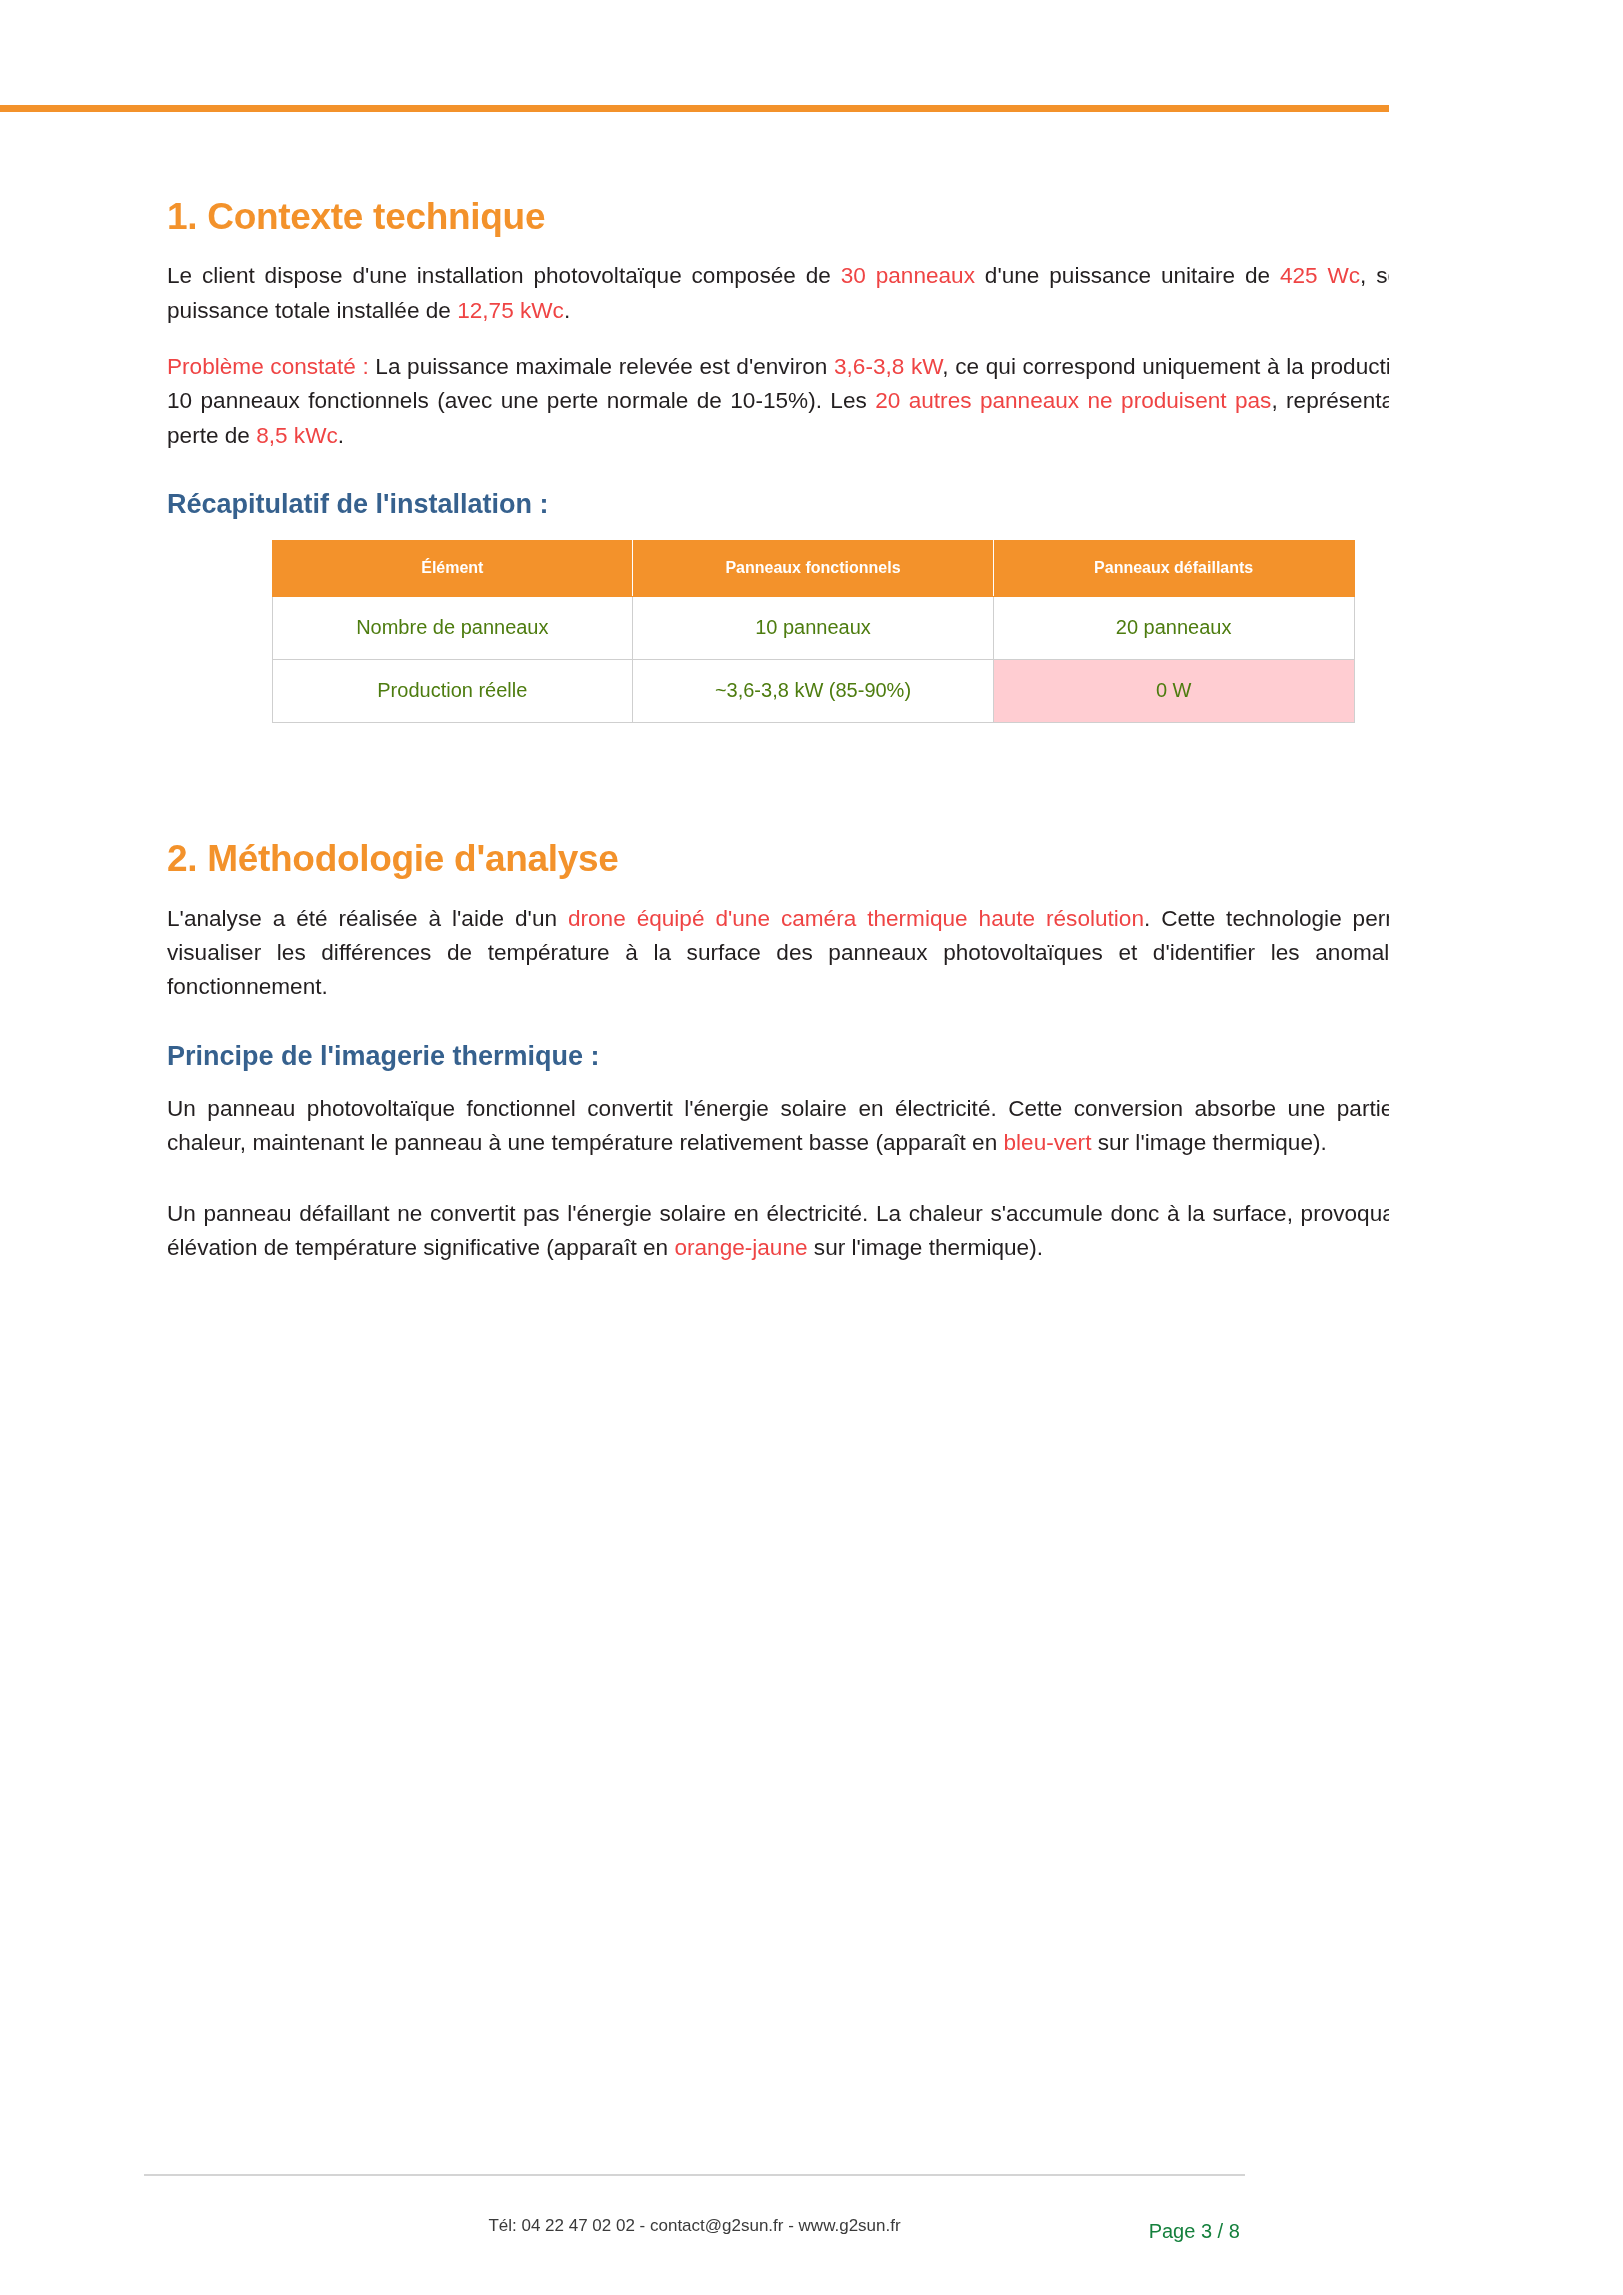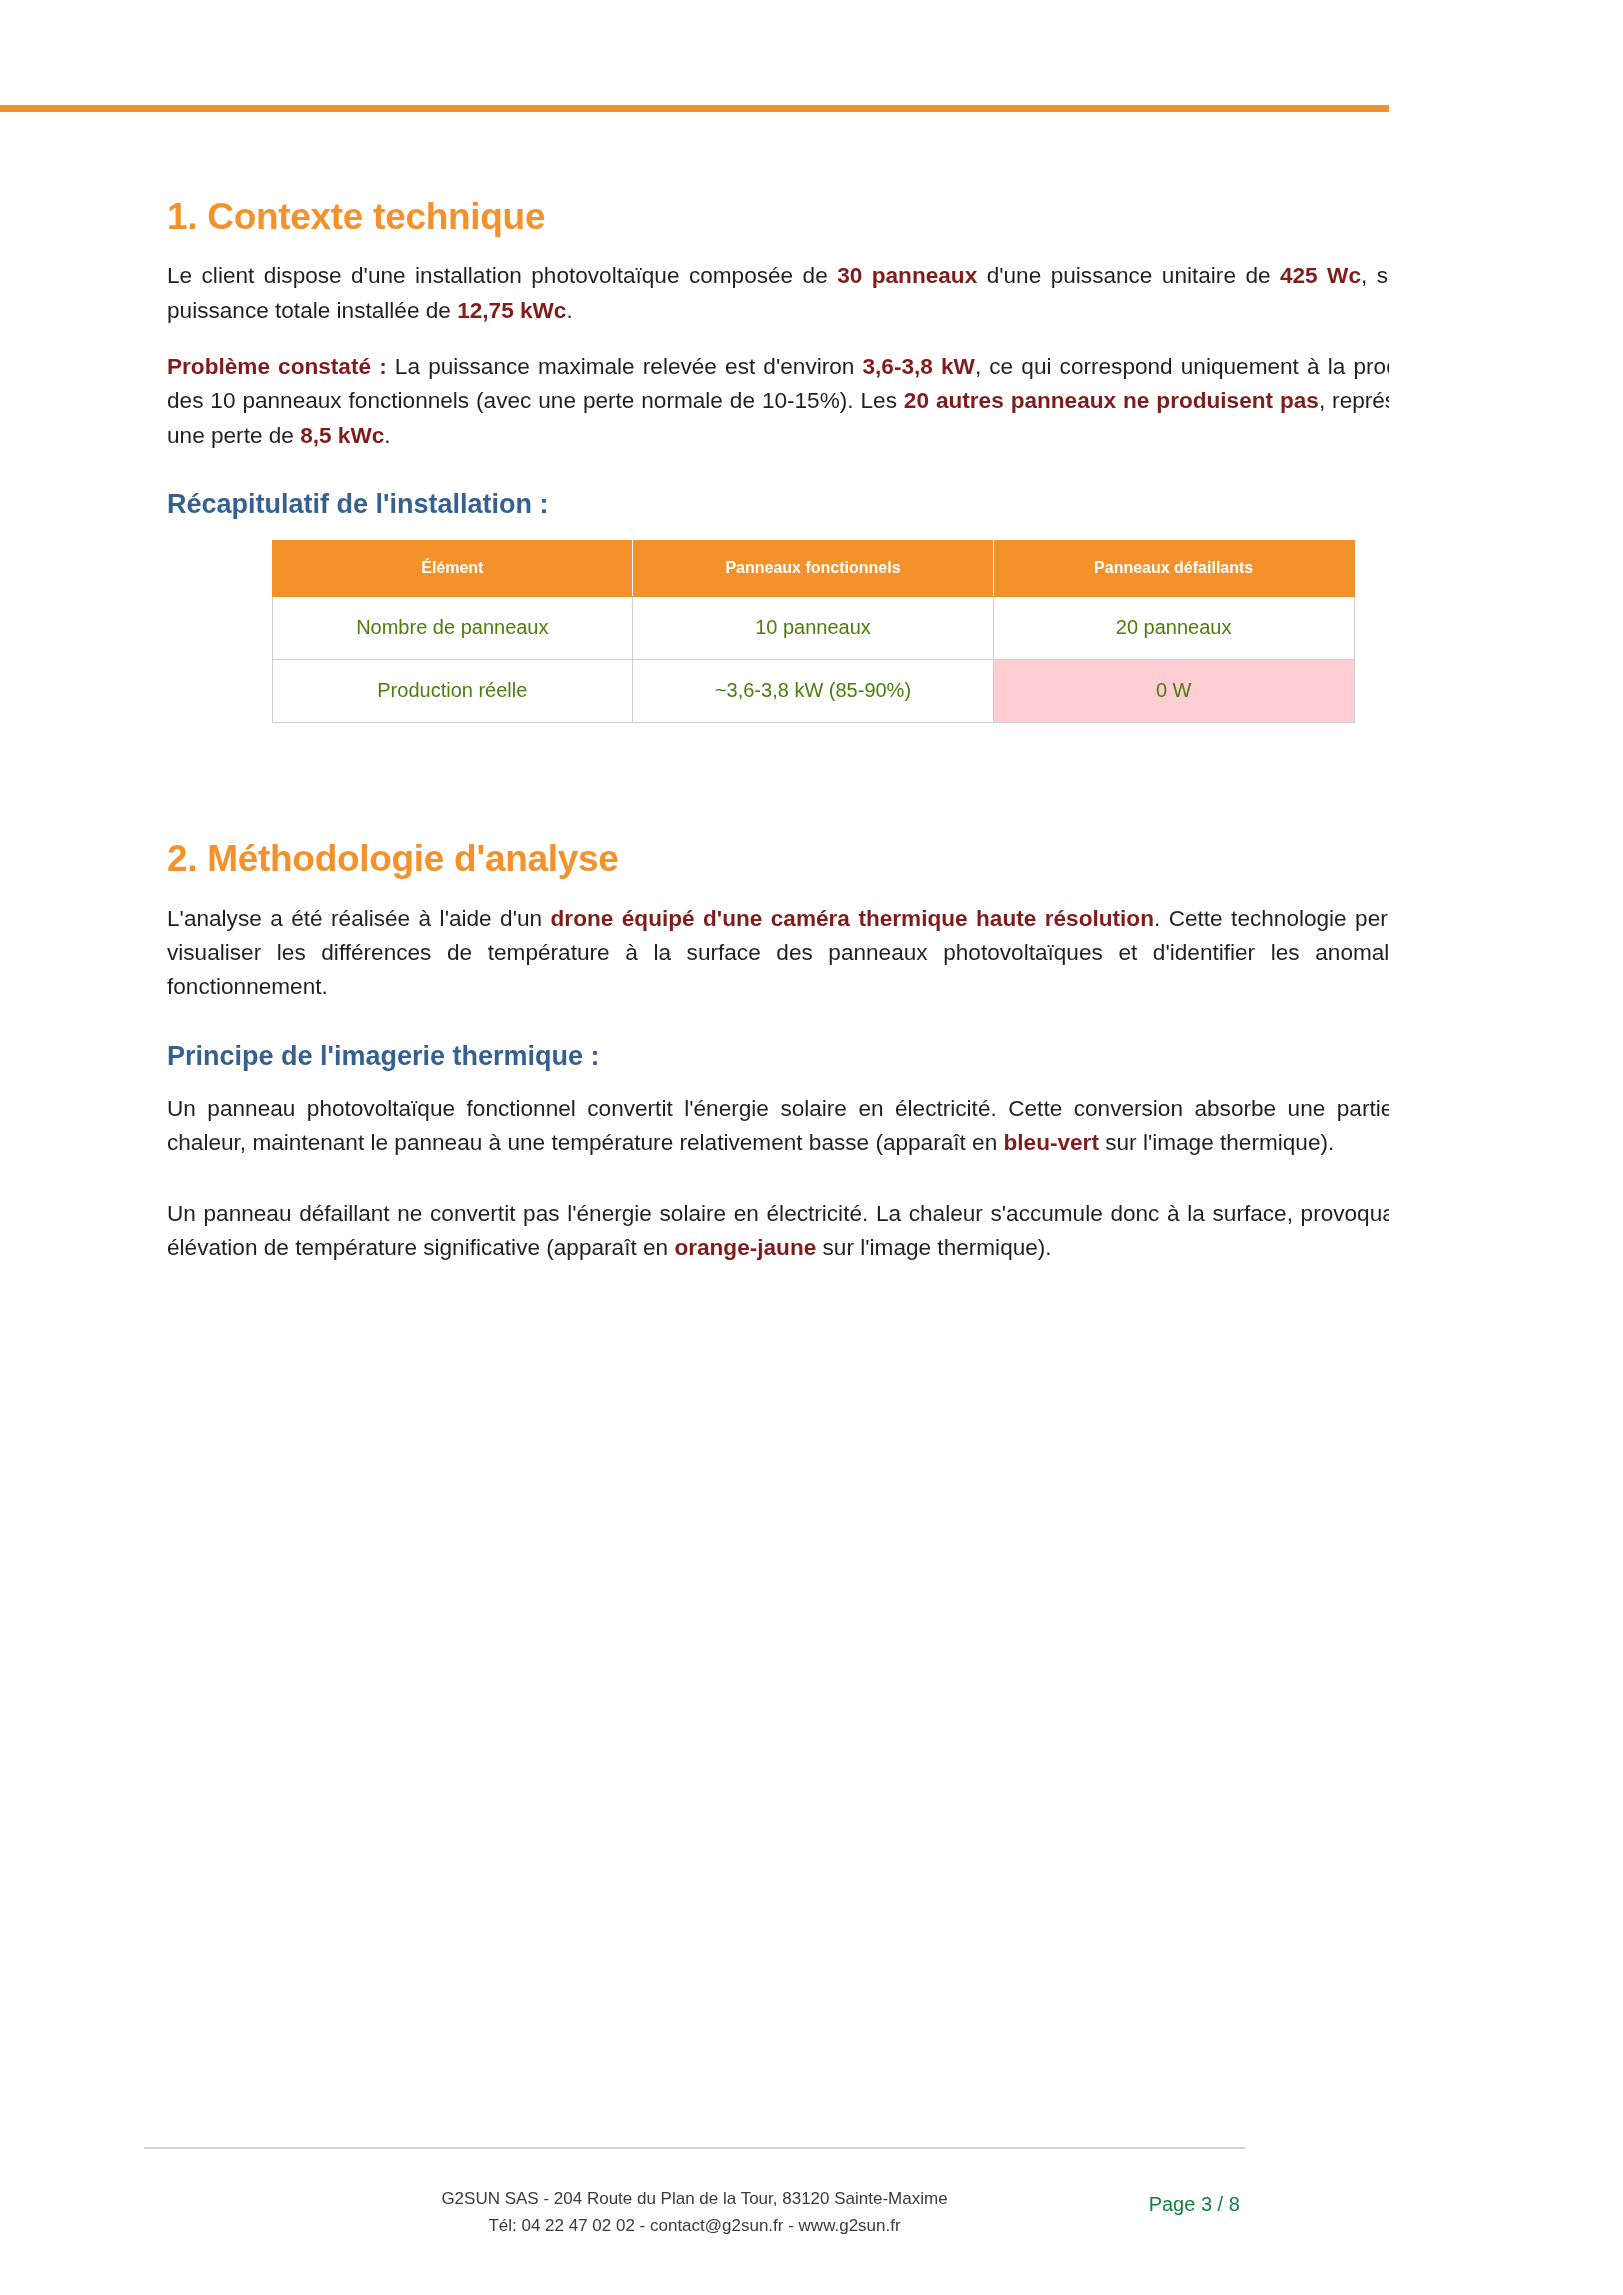--- a/index.html
+++ b/index.html
@@ -54,22 +54,22 @@
     line-height: 1.52;
     color: #231f20;
     margin: 0 0 22px 0;
     text-align: justify;
     text-justify: inter-word;
   }
   p.body-text.last {
     margin-bottom: 0;
   }
   b, strong {
-    font-weight: bold;
-    color: #7f1d1d;
+    font-weight: normal;
+    color: #ef4444;
   }
   .gap-sm { height: 14.4px; }
   .gap-lg { height: 115px; }
   
   .table-wrap {
     margin: 0 auto;
     width: 1083px;
   }
   table.recap {
     border-collapse: collapse;
@@ -184,20 +184,19 @@
 
     <div class="gap-sm"></div>
 
     <p class="body-text last"><span>Un panneau défaillant ne convertit pas l'énergie solaire en électricité. La chaleur s'accumule donc à la surface, provoquant une élévation de température significative (apparaît en </span><b>orange-jaune</b><span> sur l'image thermique).</span></p>
 
   </div>
 
   <div class="footer">
     <div class="footer-rule"></div>
     <div class="footer-inner">
-      <div>G2SUN SAS - 204 Route du Plan de la Tour, 83120 Sainte-Maxime</div>
       <div>Tél: 04 22 47 02 02 - contact@g2sun.fr - www.g2sun.fr</div>
       <div class="footer-page">Page 3 / 8</div>
     </div>
   </div>
 
 </div>
 
 
 </body></html>

